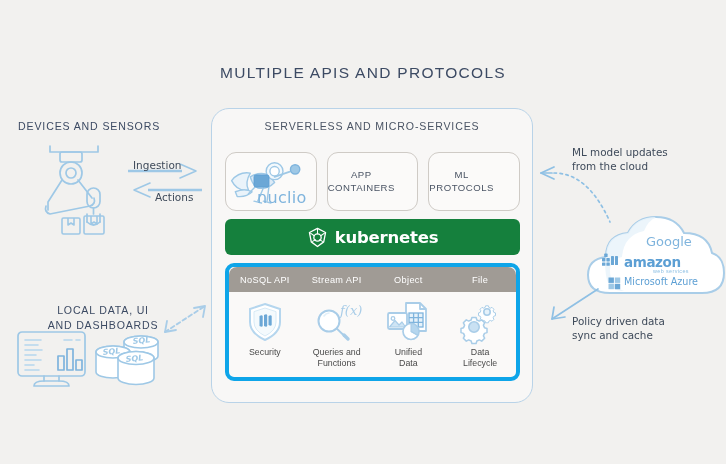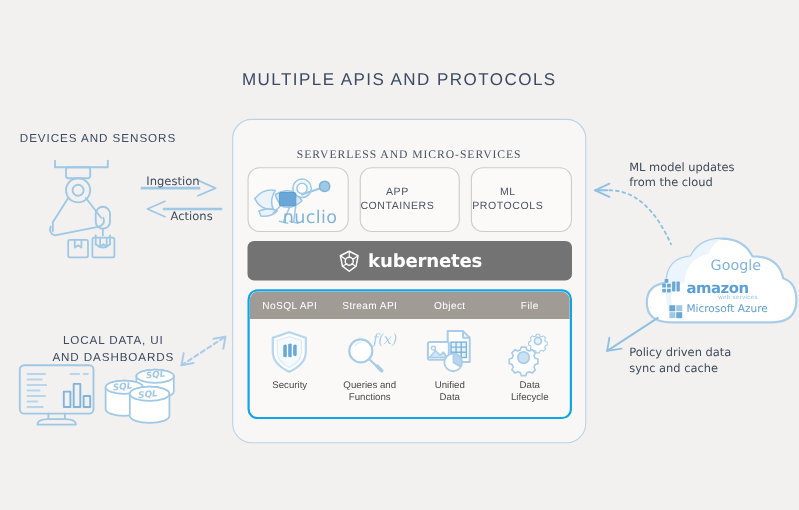--- a/index.html
+++ b/index.html
@@ -26,26 +26,25 @@
 
   
   .platform{
     left:211px;top:108px;width:322px;height:295px;
     border:1.6px solid #b9d3e8;
     border-radius:18px;
     background:#f8f7f6;
     box-sizing:border-box;
   }
   .platform-title{
-    left:211px;top:136px;width:322px;
+    left:211px;top:120px;width:322px;
     text-align:center;
     font-size:10.6px;
     letter-spacing:.85px;
     color:#4a5464;
-    font-family:Liberation Serif, serif;
   }
 
   
   .svcrow{left:225px;top:152px;width:295px;height:59px;display:flex;gap:10px;}
   .svcbox{
     flex:1;
     border:1.2px solid #cfcbc6;
     border-radius:11px;
     background:#fbfaf9;
     display:flex;align-items:center;justify-content:flex-start;
@@ -63,33 +62,33 @@
   .nuclio-wrap{position:relative;width:100%;height:100%;}
   .nuclio-word{
     position:absolute;right:9px;bottom:2px;
     font-size:16px;color:#7fb4dd;letter-spacing:.3px;
     font-family:"DejaVu Sans",sans-serif;
   }
 
   
   .k8s{
     left:225px;top:219px;width:295px;height:36px;
-    background:#737373;
+    background:#15803d;
     border-radius:6px;
     display:flex;align-items:center;justify-content:center;gap:7px;
   }
   .k8s-word{
     color:#ffffff;font-size:16.5px;font-weight:bold;letter-spacing:-.2px;
     font-family:"DejaVu Sans",sans-serif;
   }
 
   
   .apicard{
     left:225px;top:263px;width:295px;height:118px;
-    border:2px solid #0ea5e9;
+    border:4px solid #0ea5e9;
     border-radius:9px;
     background:#faf9f8;
     overflow:hidden;
     box-sizing:border-box;
   }
   .apihead{
     height:25px;background:#a09b95;
     display:flex;align-items:center;
     border-radius:8px 8px 0 0;
   }

